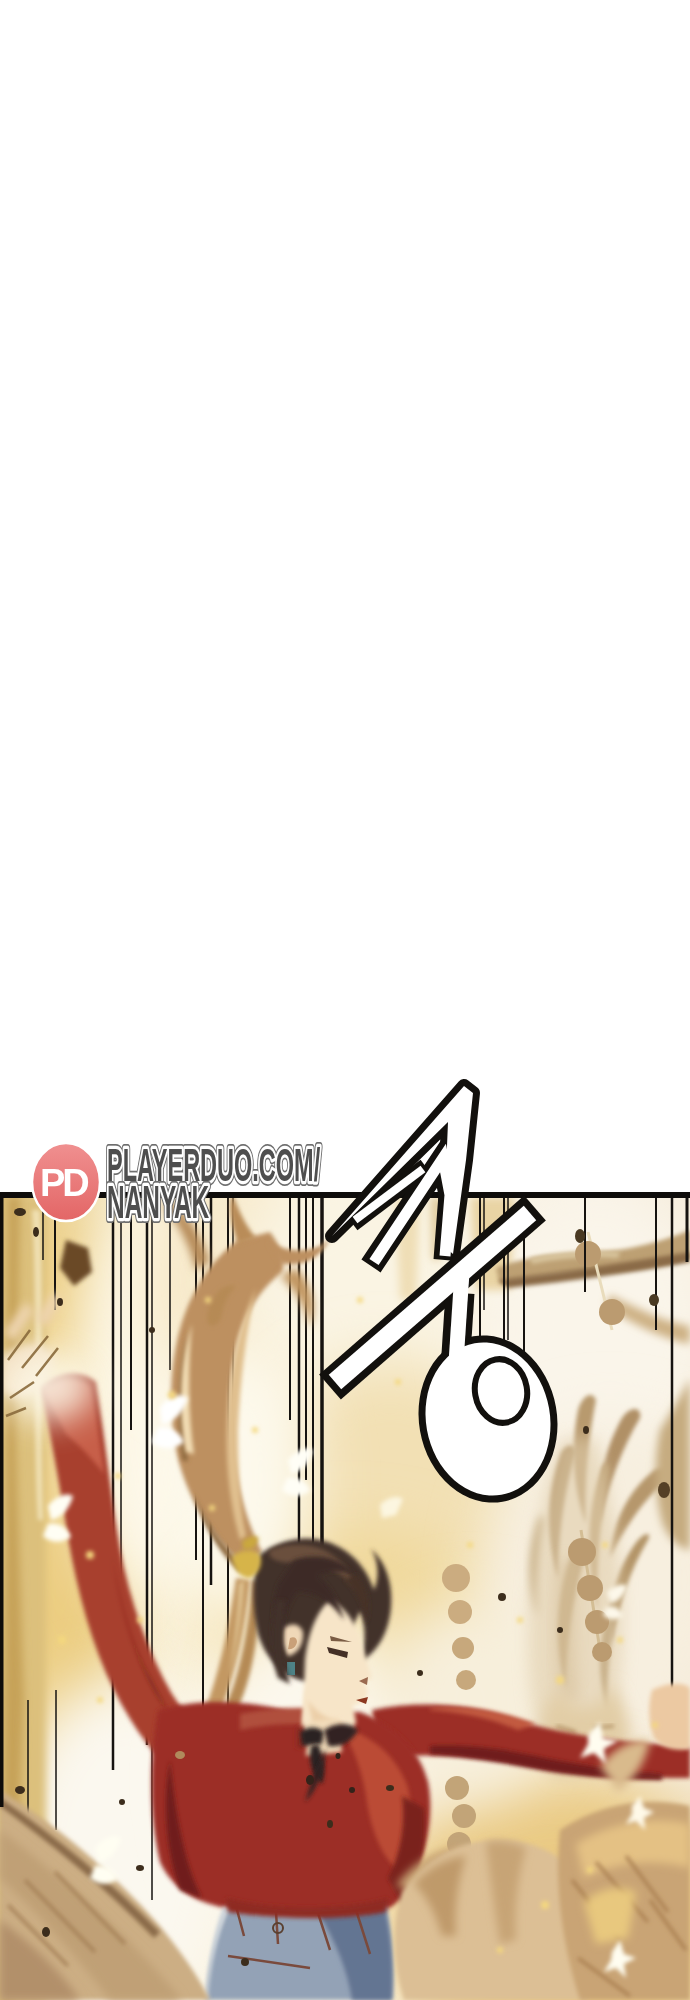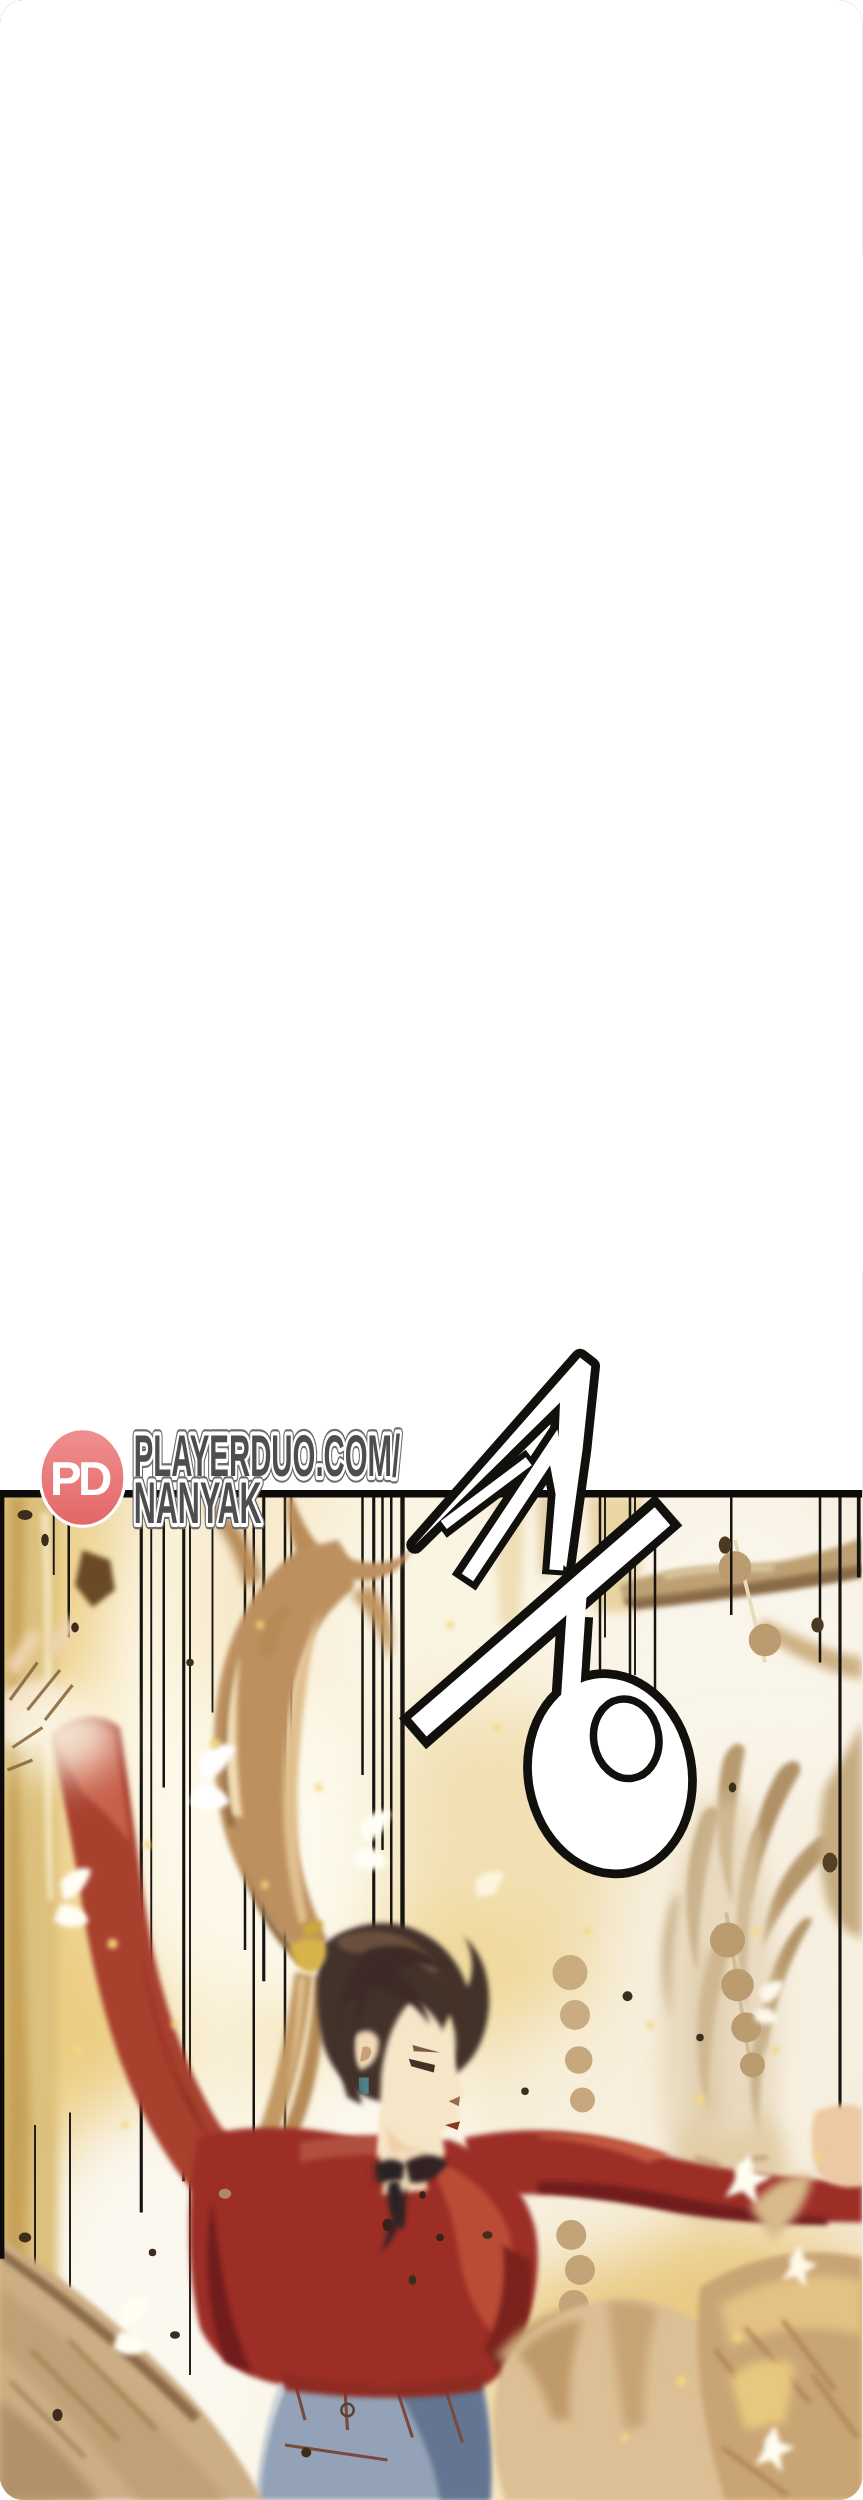--- a/index.html
+++ b/index.html
@@ -1,16 +1,16 @@
 <!DOCTYPE html>
 <html><head>
 <meta charset="utf-8">
 <style>
   html,body{margin:0;padding:0;background:#ffffff;}
-  #page{position:relative;width:690px;height:2000px;background:#a3a3a3;overflow:hidden;font-family:"Liberation Sans",sans-serif;border-radius:19px;}
+  #page{position:relative;width:690px;height:2000px;background:#a3a3a3;overflow:hidden;font-family:"Liberation Sans",sans-serif;}
 </style>
 </head>
 <body>
 <div id="page">
 <svg width="690" height="2000" viewBox="0 0 690 2000">
 <defs>
   <filter id="b2" x="-50%" y="-50%" width="200%" height="200%">
           <feGaussianBlur stdDeviation="2"></feGaussianBlur>
         </filter>
   <filter id="b4" x="-50%" y="-50%" width="200%" height="200%">

